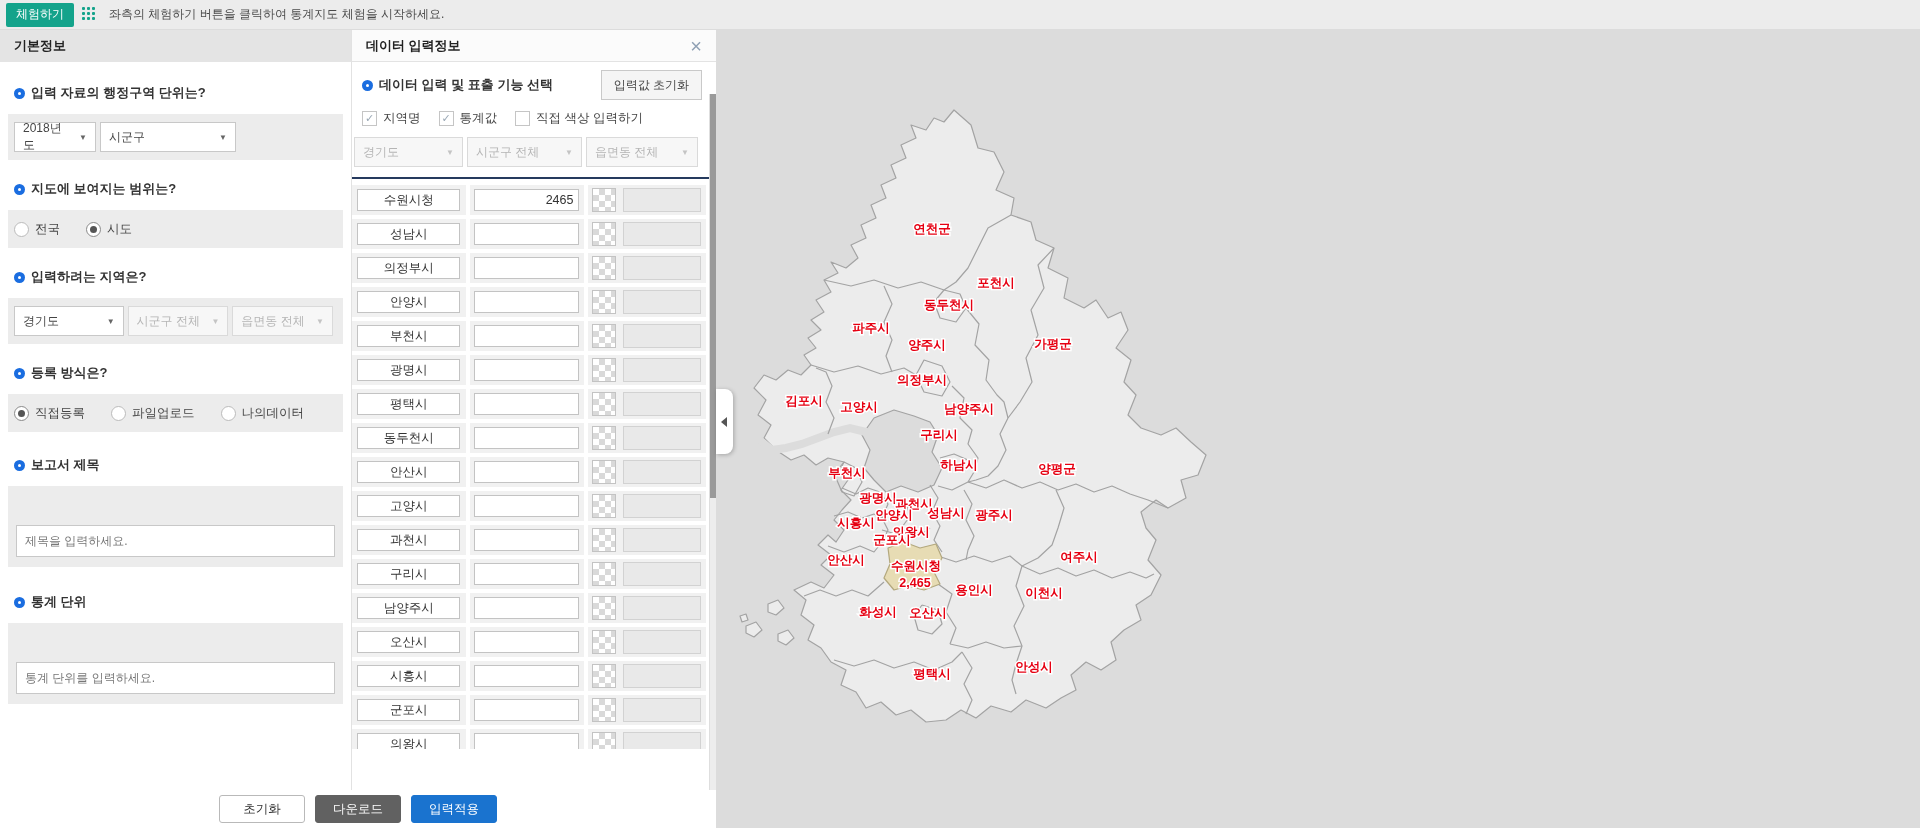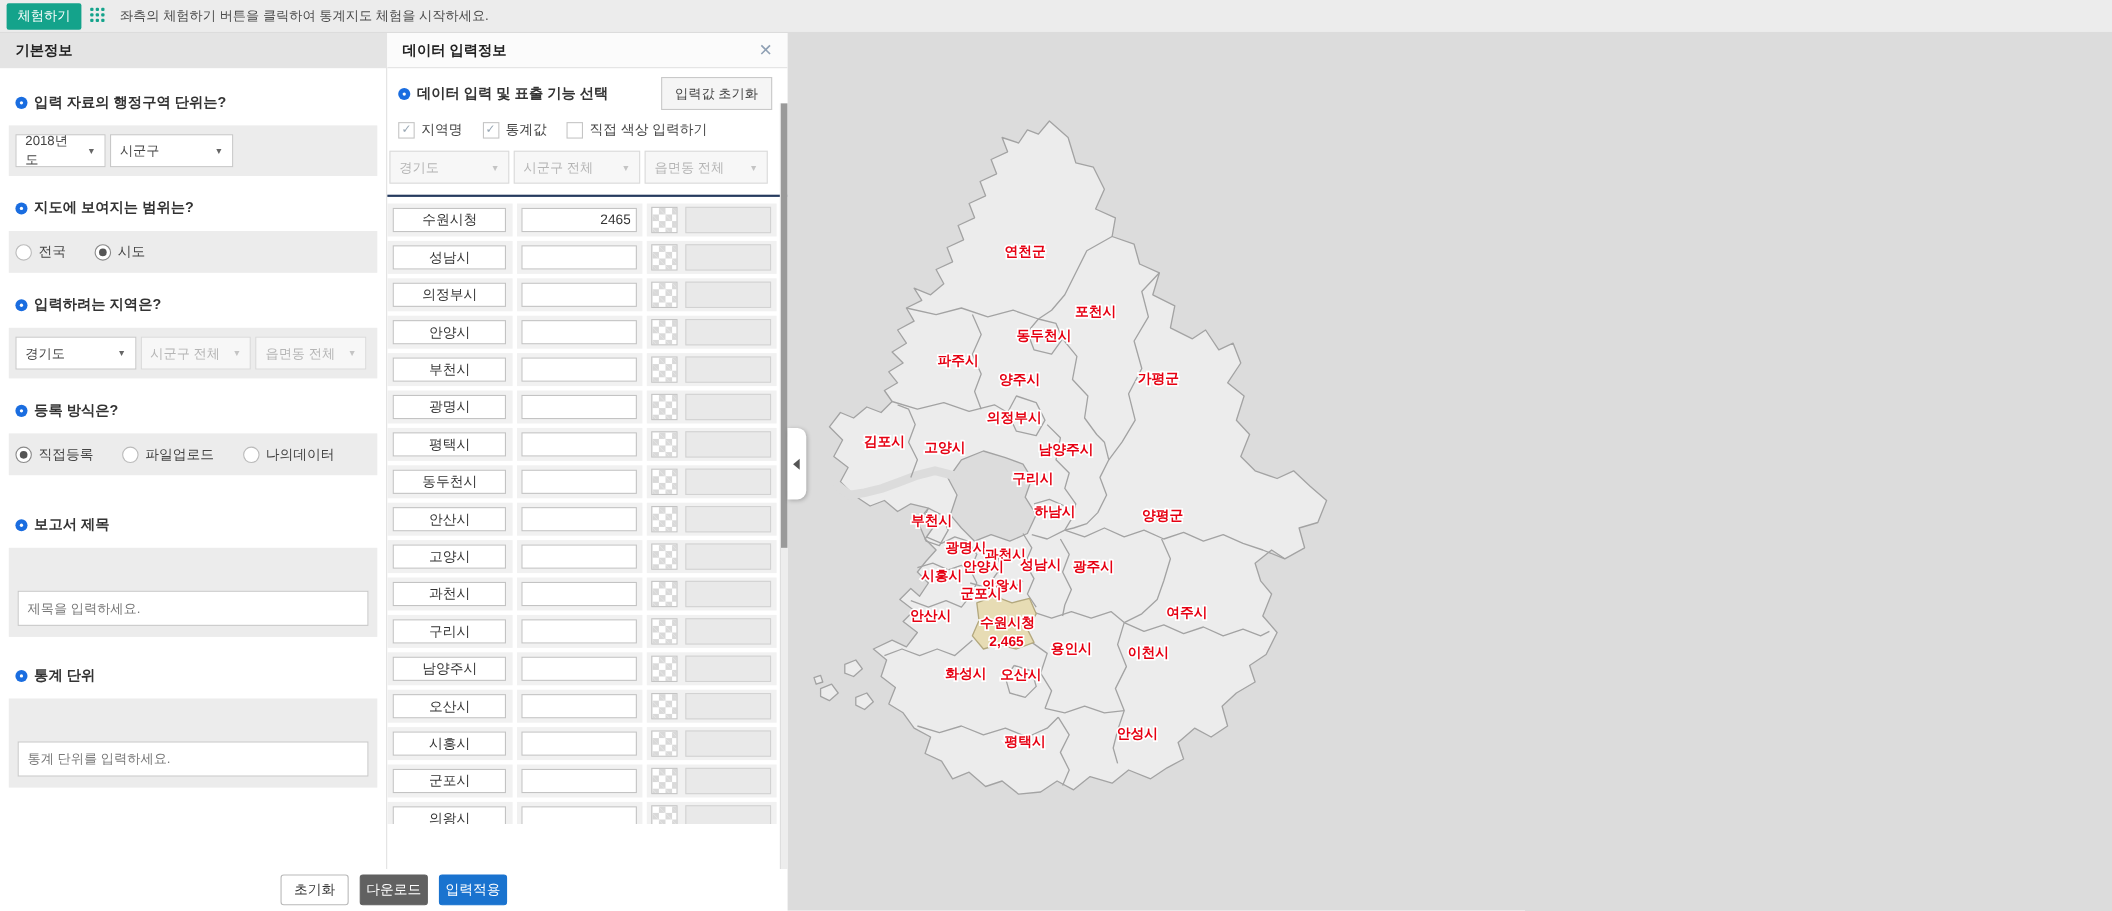--- a/index.html
+++ b/index.html
@@ -86,21 +86,21 @@
     background-size:12px 12px; background-position:0 0,6px 6px; flex:none; cursor:pointer; }
   .graybtn { width:78px; height:24px; background:#e9e9e9; border:1px solid #d2d2d2; margin-left:7px; cursor:pointer; }
 
   .vscroll { position:absolute; right:0; top:32px; bottom:0; width:7px; background:#ededed;
     border-left:1px solid #dedede; }
   .vthumb { position:absolute; top:0; left:0; width:7px; height:404px; background:#9a9a9a; }
 
   
   .footer { position:absolute; left:0; bottom:0; width:716px; height:38px; background:#fff;
     display:flex; align-items:center; justify-content:center; gap:10px; }
-  .fbtn { height:28px; width:62px; font-size:12.5px; border-radius:3px; cursor:pointer; font-family:inherit; }
+  .fbtn { height:28px; width:86px; font-size:12.5px; border-radius:3px; cursor:pointer; font-family:inherit; }
   .fbtn.reset { background:#fff; border:1px solid #b9b9b9; color:#333; }
   .fbtn.down  { background:#616161; border:1px solid #616161; color:#fff; }
   .fbtn.apply { background:#1a73cf; border:1px solid #1a73cf; color:#fff; }
 
   
   .map { flex:1; background:#dcdcdc; position:relative; }
   .map svg text { font-size:12.5px; font-weight:bold; fill:#e60012;
     stroke:#ffffff; stroke-width:3px; paint-order:stroke; text-anchor:middle;
     font-family:"Liberation Sans","DejaVu Sans",sans-serif; }
   .collapse-tab { position:absolute; left:0; top:359px; width:17px; height:65px; background:#fff;
@@ -137,21 +137,21 @@
 
       <div class="q" style="margin-top:22px;">
         <i class="blt"></i>
         <span>입력 자료의 행정구역 단위는?</span>
       </div>
       <div class="gbox">
           <div class="sel" style="width: 82px;">
             <span>2018년도</span>
             <span class="caret">▼</span>
           </div>
-          <div class="sel" style="width: 112px;">
+          <div class="sel" style="width: 136px;">
             <span>시군구</span>
             <span class="caret">▼</span>
           </div>
         </div>
 
       <div class="q" style="margin-top:20px;">
         <i class="blt"></i>
         <span>지도에 보여지는 범위는?</span>
       </div>
       <div class="gbox" style="height:38px;">
@@ -196,21 +196,21 @@
           <label class="radio">
             <span class="rdot"></span>
             <span>파일업로드</span>
           </label>
           <label class="radio">
             <span class="rdot"></span>
             <span>나의데이터</span>
           </label>
         </div>
 
-      <div class="q" style="margin-top:36px;">
+      <div class="q" style="margin-top:24px;">
         <i class="blt"></i>
         <span>보고서 제목</span>
       </div>
       <div class="gbox" style="padding:10px 8px;">
         <input class="tinput" placeholder="제목을 입력하세요." style="">
       </div>
 
       <div class="q" style="margin-top:26px;">
         <i class="blt"></i>
         <span>통계 단위</span>

